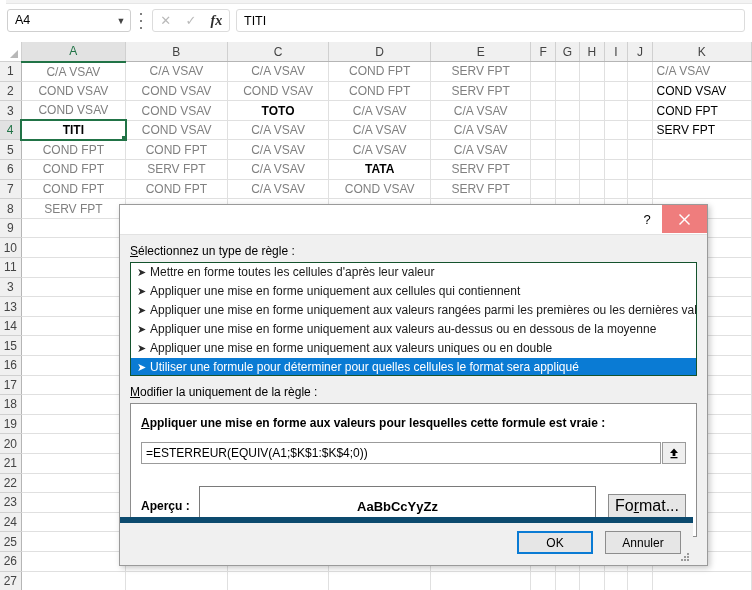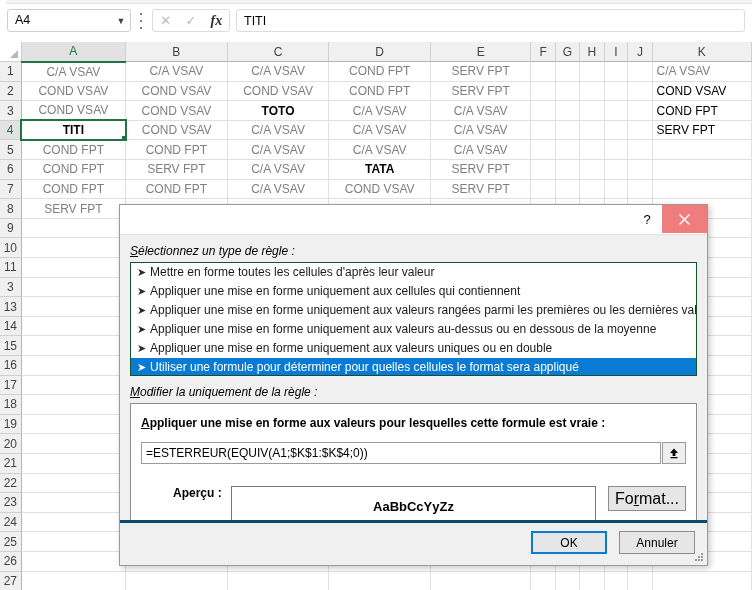--- a/index.html
+++ b/index.html
@@ -255,21 +255,20 @@
 
   .dlg-body {
     position: relative;
     padding: 0 10px;
   }
   .sec-label {
     margin-top: 9px;
     margin-bottom: 4px;
     font-size: 12px;
     color: #000;
-    font-style: italic;
   }
   .sec-label u { text-decoration: underline; }
 
   .rule-list {
     background: #ffffff;
     border: 1px solid #14532d;
     height: 114px;
     box-sizing: border-box;
     overflow: hidden;
   }
@@ -338,22 +337,21 @@
     align-items: center;
     justify-content: center;
   }
 
   .preview-row {
     position: absolute;
     left: 10px; top: 82px;
     right: 10px;
     height: 40px;
     display: flex;
-    align-items: flex-start;
-    margin-left: 32px;
+    align-items: center;
   }
   .preview-label {
     width: 58px;
     font-size: 12px;
     font-weight: bold;
     color: #000;
   }
   .preview-box {
     flex: 1;
     height: 38px;
@@ -375,24 +373,24 @@
     display: flex;
     align-items: center;
     justify-content: center;
     font-size: 16px;
     color: #000;
   }
   .format-btn u { text-decoration: underline; }
 
   .dlg-footer {
     position: absolute;
-    left: 0; right: 0; bottom: 0;
+    left: 0; right: 14px; bottom: 0;
     height: 42px;
     background: #f0f0f0;
-    border-top: 3px solid #0c4a6e;
+    border-top: 6px solid #0c4a6e;
   }
   .btn {
     position: absolute;
     top: 8px;
     height: 23px;
     width: 76px;
     border: 1px solid #8d8d8d;
     background: #e6e6e6;
     display: flex;
     align-items: center;

